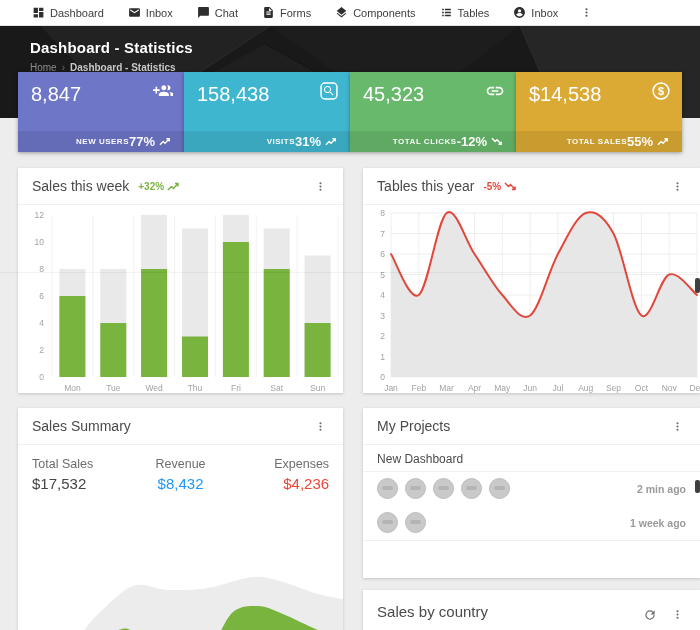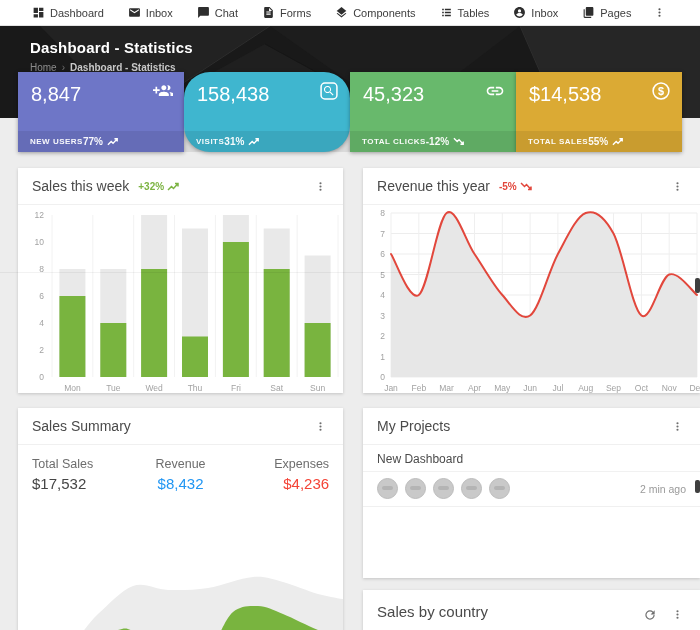--- a/index.html
+++ b/index.html
@@ -29,23 +29,23 @@
   .breadcrumb .crumb-home { cursor:pointer; }
   .breadcrumb .sep { color:#6f6f6f; }
   .breadcrumb .current { color:#c9c9c9; font-weight:bold; }
   
   .stats-row { position:relative; z-index:3; display:flex; margin:-46px 0 0 18px; height:80px; }
   .stat-card { width:166px; flex:none; position:relative; color:#fff; box-shadow:0 1px 4px rgba(0,0,0,.35); }
   .stat-value { font-size:20px; padding:11px 0 0 13px; }
   .stat-icon { position:absolute; top:9px; right:11px; width:20px; height:20px; display:flex; align-items:center; justify-content:center; }
   .stat-icon svg { width:20px; height:20px; fill:#fff; }
   .stat-footer { position:absolute; bottom:0; left:0; right:0; height:21px; background:rgba(0,0,0,.08);
-    display:flex; align-items:center; justify-content:flex-start; padding:0 12px; }
+    display:flex; align-items:center; justify-content:flex-end; padding:0 12px; }
   .stat-label { font-size:8px; font-weight:bold; letter-spacing:.5px; color:rgba(255,255,255,.95); }
-  .stat-pct { display:flex; align-items:center; gap:4px; font-size:10px; font-weight:bold; color:rgba(255,255,255,.95); }
+  .stat-pct { display:flex; align-items:center; gap:4px; font-size:13px; font-weight:bold; color:rgba(255,255,255,.95); }
   .stat-pct svg { width:13px; height:9px; stroke:#fff; fill:none; stroke-width:1.5; }
   
   .card { background:#fff; box-shadow:0 1px 3px rgba(0,0,0,.18); }
   .card-header { display:flex; align-items:center; height:37px; padding:0 14px; border-bottom:1px solid #f0f0f0; }
   .card-title { font-size:14px; color:#4a4a4a; }
   .badge { display:flex; align-items:center; gap:3px; font-size:10px; font-weight:bold; margin-left:9px;text-align:right; }
   .badge svg { width:14px; height:9px; fill:none; stroke:currentColor; stroke-width:1.5; }
   .kebab { margin-left:auto; cursor:pointer; display:flex; align-items:center; padding:2px; }
   .kebab svg { width:13px; height:13px; fill:#6f6f6f; }
   
@@ -60,21 +60,21 @@
   .summary-stats { display:flex; padding:12px 14px 10px; }
   .sum-col { flex:1; }
   .sum-col:nth-child(2) { text-align:center; }
   .sum-col:nth-child(3) { text-align:right; }
   .sum-label { font-size:12.5px; color:#6d6d6d; }
   .sum-value { font-size:15px; margin-top:4px; color:#454545; }
   .area-wrap { position:absolute; left:0; right:0; bottom:0; height:138px; }
   .right-col { width:342px; display:flex; flex-direction:column; gap:12px; }
   .projects-card { height:170px; overflow:hidden; }
   .project-name { font-size:12px; color:#4a4a4a; padding:7px 14px 5px; border-bottom:1px solid #f1f1f1; }
-  .project-meta { display:flex; align-items:center; justify-content:space-between; padding:6px 14px 7px; }
+  .project-meta { display:flex; align-items:center; justify-content:space-between; padding:6px 14px 7px;font-weight:bold; }
   .avatars { display:flex; gap:7px; }
   .avatar { width:21px; height:21px; border-radius:50%; background:#c9c9c9; border:1px solid #bcbcbc; position:relative; }
   .avatar:after { content:""; position:absolute; left:4px; top:7px; right:4px; height:4px; border-radius:2px; background:rgba(0,0,0,.10); }
   .time { font-size:10.5px; color:#9a9a9a; }
   .projects-footer { border-top:1px solid #f0f0f0; padding:8px 14px 9px; text-align:right; }
   .country-card { height:80px; overflow:hidden; }
   .country-header { display:flex; align-items:flex-start; padding:13px 14px 0; }
   .country-title { font-size:15px; color:#4a4a4a; }
   .country-actions { margin-left:auto; display:flex; gap:12px; align-items:center; padding-top:3px; }
   .icon-btn { cursor:pointer; display:flex; }
@@ -123,26 +123,20 @@
       <svg viewBox="0 0 24 24">
         <path d="M4 5h3v3H4zM9 5h11v3H9zM4 10.5h3v3H4zM9 10.5h11v3H9zM4 16h3v3H4zM9 16h11v3H9z"></path>
       </svg>
       <span>Tables</span>
     </div>
     <div class="nav-item">
       <svg viewBox="0 0 24 24">
         <path d="M12 2C6.48 2 2 6.48 2 12s4.48 10 10 10 10-4.48 10-10S17.52 2 12 2zm0 4a3 3 0 1 1 0 6 3 3 0 0 1 0-6zm0 13.2a7.2 7.2 0 0 1-6-3.22c.03-1.99 4-3.08 6-3.08s5.97 1.09 6 3.08a7.2 7.2 0 0 1-6 3.22z"></path>
       </svg>
       <span>Inbox</span>
-    </div>
-    <div class="nav-item">
-      <svg viewBox="0 0 24 24">
-        <path d="M19 2H9c-1.1 0-2 .9-2 2v12c0 1.1.9 2 2 2h10c1.1 0 2-.9 2-2V4c0-1.1-.9-2-2-2zM5 6H3v14c0 1.1.9 2 2 2h12v-2H5V6z"></path>
-      </svg>
-      <span>Pages</span>
     </div>
     <div class="nav-more">
       <svg viewBox="0 0 24 24">
         <path d="M12 8a2 2 0 1 0 0-4 2 2 0 0 0 0 4zm0 2a2 2 0 1 0 0 4 2 2 0 0 0 0-4zm0 6a2 2 0 1 0 0 4 2 2 0 0 0 0-4z"></path>
       </svg>
     </div>
   </nav>
 
 <div class="hero">
   <svg class="hero-pattern" width="700" height="92">
@@ -176,21 +170,21 @@
       <div class="stat-footer">
         <span class="stat-label">NEW USERS</span>
         <span class="stat-pct">
           <span>77%</span>
           <svg viewBox="0 0 14 9">
             <path d="M1 8 L4.5 4.5 L6.5 6.5 L11 1.5 M8 1.5 h3 v3"></path>
           </svg>
         </span>
       </div>
     </div>
-    <div class="stat-card" style="background: rgb(63, 182, 207); border-radius: 26px;">
+    <div class="stat-card" style="background: rgb(63, 182, 207);">
       <div class="stat-value">158,438</div>
       <span class="stat-icon">
         <svg viewBox="0 0 24 24">
           <rect x="2.5" y="2.5" width="19" height="19" rx="4.5" fill="none" stroke="#fff" stroke-width="1.8"></rect>
           <path d="M14.2 13.2h-.55l-.2-.19a4.3 4.3 0 1 0-.46.46l.19.2v.55l3.3 3.3 1-1-3.28-3.32zm-3.95 0a3 3 0 1 1 0-6 3 3 0 0 1 0 6z"></path>
         </svg>
       </span>
       <div class="stat-footer">
         <span class="stat-label">VISITS</span>
         <span class="stat-pct">
@@ -289,21 +283,21 @@
         <text x="136.1" y="186" text-anchor="middle" class="tick">Wed</text>
         <text x="177.0" y="186" text-anchor="middle" class="tick">Thu</text>
         <text x="217.9" y="186" text-anchor="middle" class="tick">Fri</text>
         <text x="258.7" y="186" text-anchor="middle" class="tick">Sat</text>
         <text x="299.6" y="186" text-anchor="middle" class="tick">Sun</text>
       </svg>
   </div>
 
   <div class="card chart-card wide">
     <div class="card-header">
-      <span class="card-title">Revenue this year</span>
+      <span class="card-title">Tables this year</span>
       <span class="badge" id="badge-year" style="color: rgb(226, 71, 60);">
         <span>-5%</span>
         <svg viewBox="0 0 14 9">
             <path d="M1 1 L4.5 4.5 L6.5 2.5 L11 7.5 M11 4.5 v3 h-3"></path>
           </svg>
       </span>
       <span class="kebab">
         <svg viewBox="0 0 24 24">
             <path d="M12 8a2 2 0 1 0 0-4 2 2 0 0 0 0 4zm0 2a2 2 0 1 0 0 4 2 2 0 0 0 0-4zm0 6a2 2 0 1 0 0 4 2 2 0 0 0 0-4z"></path>
           </svg>
@@ -408,20 +402,27 @@
                 <span class="avatar"></span>
                 <span class="avatar"></span>
                 <span class="avatar"></span>
                 <span class="avatar"></span>
                 <span class="avatar"></span>
               </div>
               <span class="time">2 min ago</span>
             </div>
           </div>
           <div class="project-item">
+            <div class="project-meta">
+              <div class="avatars">
+                <span class="avatar"></span>
+                <span class="avatar"></span>
+              </div>
+              <span class="time">1 week ago</span>
+            </div>
           </div>
         </div>
       <div class="projects-footer">
         
       </div>
     </div>
 
     <div class="card country-card">
       <div class="country-header">
         <div>

